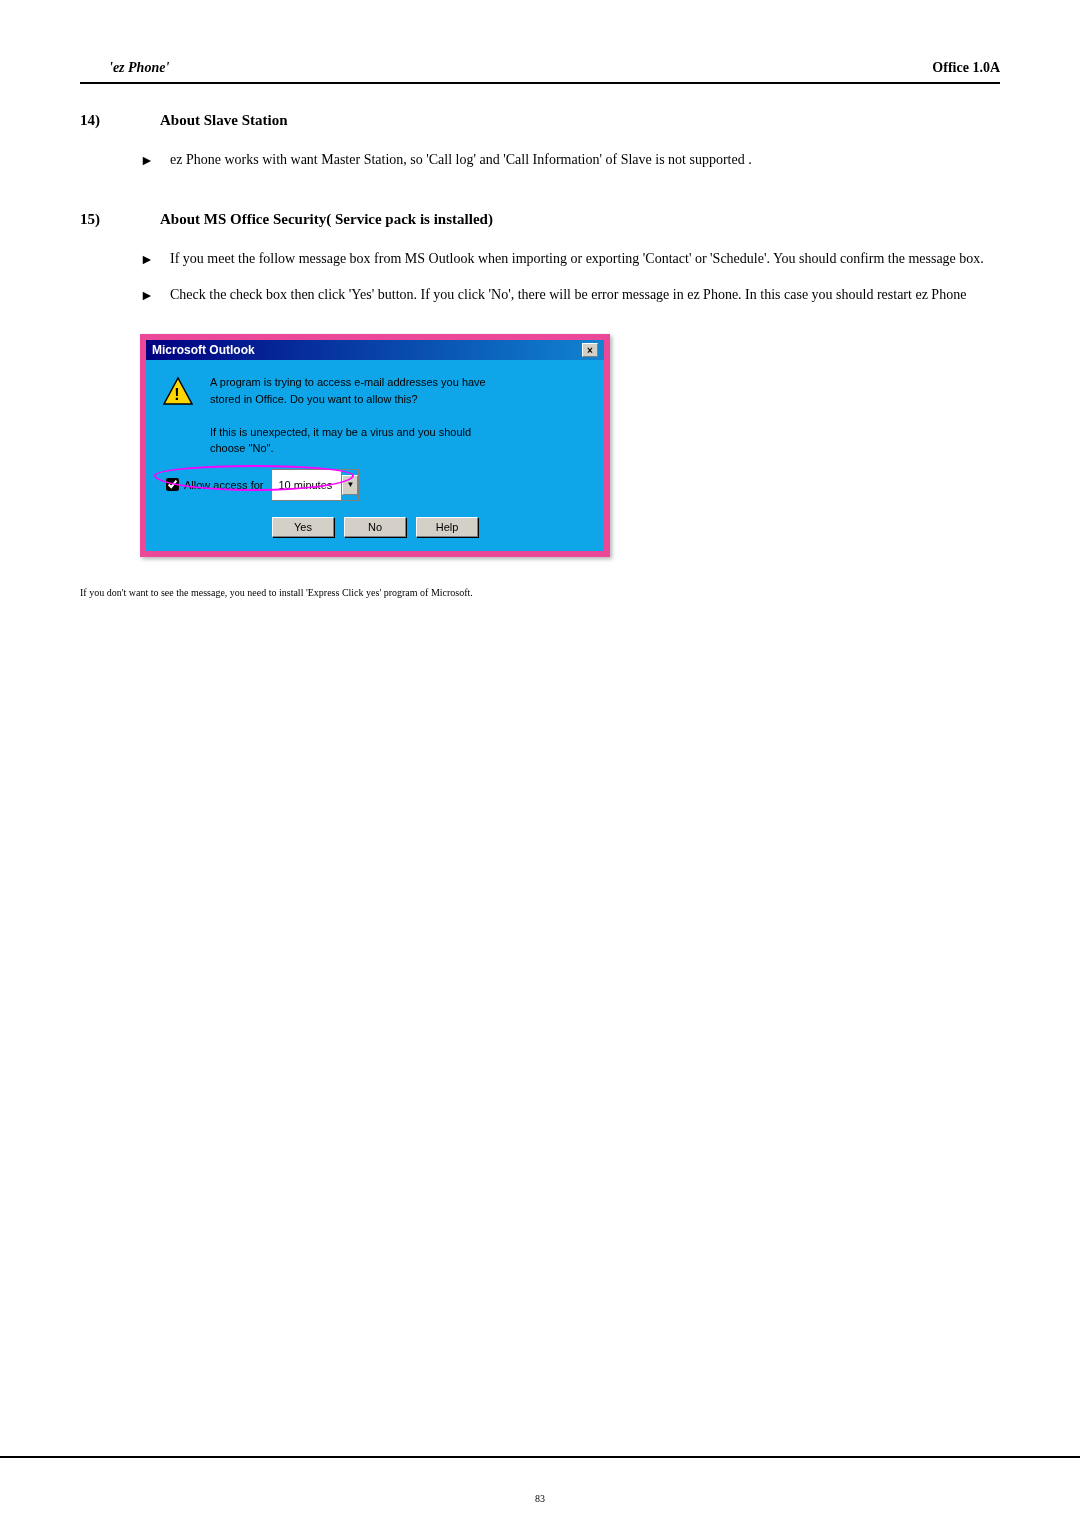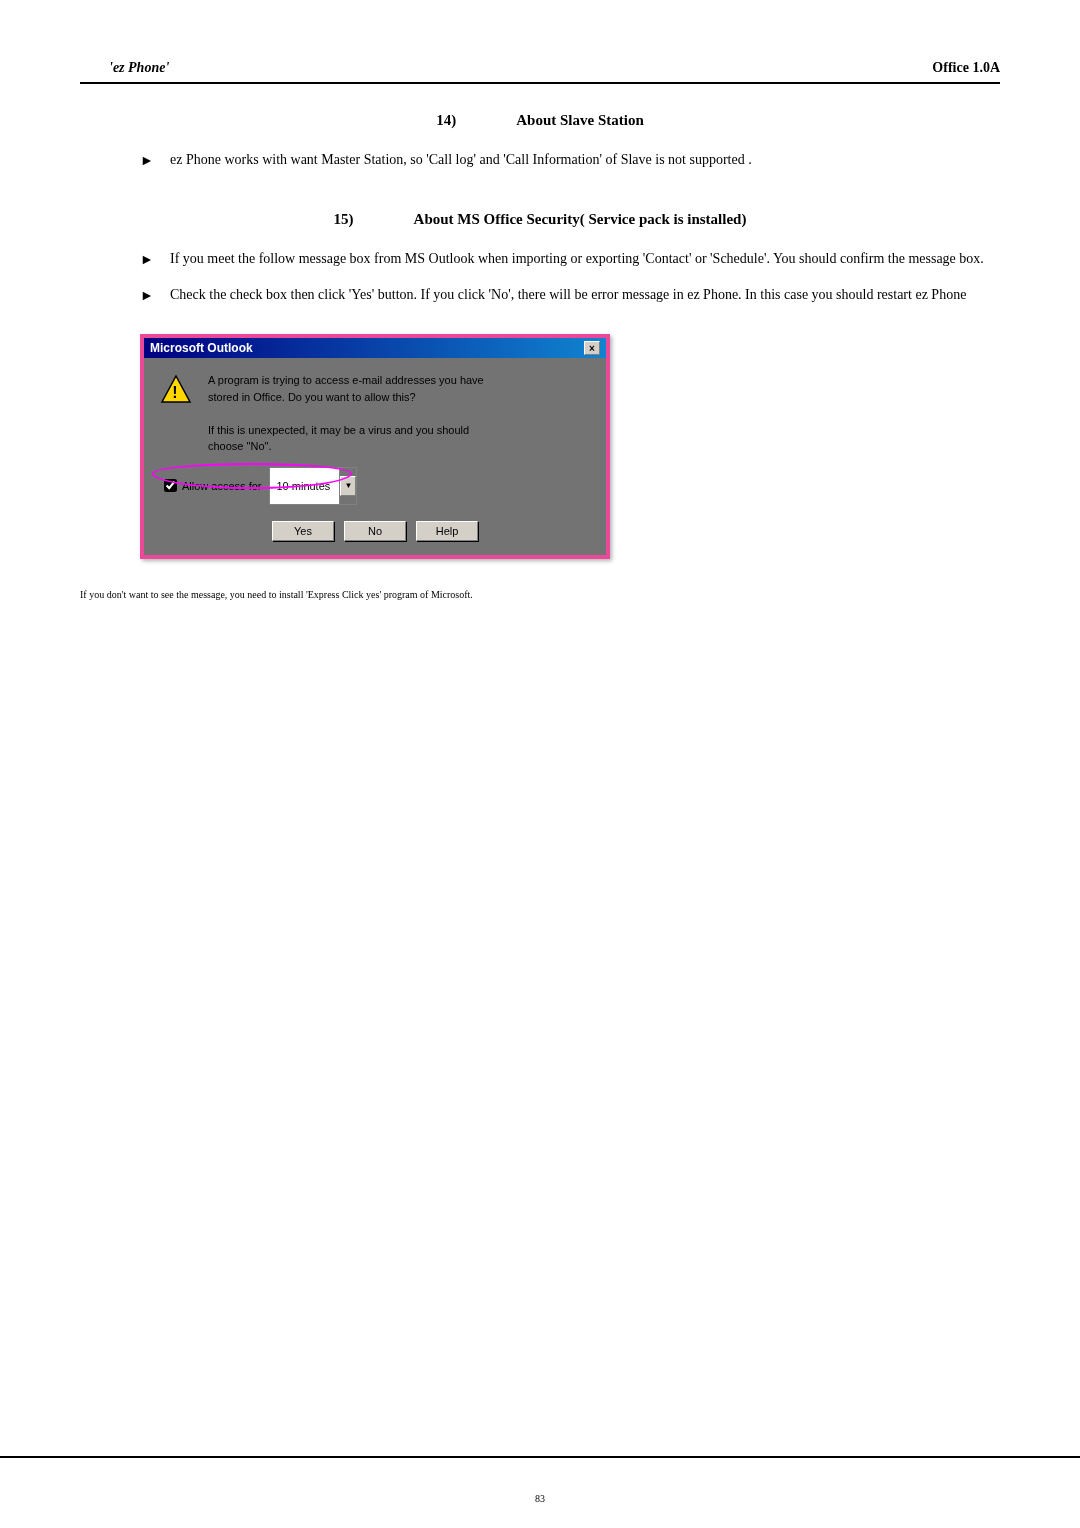--- a/index.html
+++ b/index.html
@@ -39,21 +39,20 @@
 
     .header-right {
       font-weight: bold;
       font-size: 14px;
     }
 
     .section-title {
       display: flex;
       align-items: baseline;
       margin-bottom: 20px;
-      justify-content: center;
     }
 
     .section-number {
       font-weight: bold;
       font-size: 15px;
       min-width: 80px;
     }
 
     .section-heading {
       font-weight: bold;
@@ -92,22 +91,22 @@
       margin-bottom: 28px;
     }
 
     
     .dialog-wrapper {
       margin: 24px 0 28px 60px;
       width: 470px;
     }
 
     .dialog-box {
-      border: 4px solid #ec4899;
-      background: #737373;
+      border: 6px solid #ec4899;
+      background: #0ea5e9;
       font-family: "MS Sans Serif", Arial, sans-serif;
       font-size: 11px;
       box-shadow: 2px 2px 4px rgba(0,0,0,0.3);
     }
 
     .dialog-titlebar {
       background: linear-gradient(to right, #000080, #1084d0);
       color: #ffffff;
       padding: 3px 6px;
       display: flex;
@@ -210,21 +209,21 @@
       display: flex;
       align-items: center;
       border: 1px solid #808080;
     }
 
     .dropdown-value {
       background: #ffffff;
       font-size: 11px;
       font-family: "MS Sans Serif", Arial, sans-serif;
       padding: 2px 6px;
-      height: 36px;
+      height: 30px;
       display: flex;
       align-items: center;
       min-width: 70px;
       border-right: 1px solid #808080;
     }
 
     .dialog-buttons-row {
       display: flex;
       justify-content: center;
       gap: 10px;

